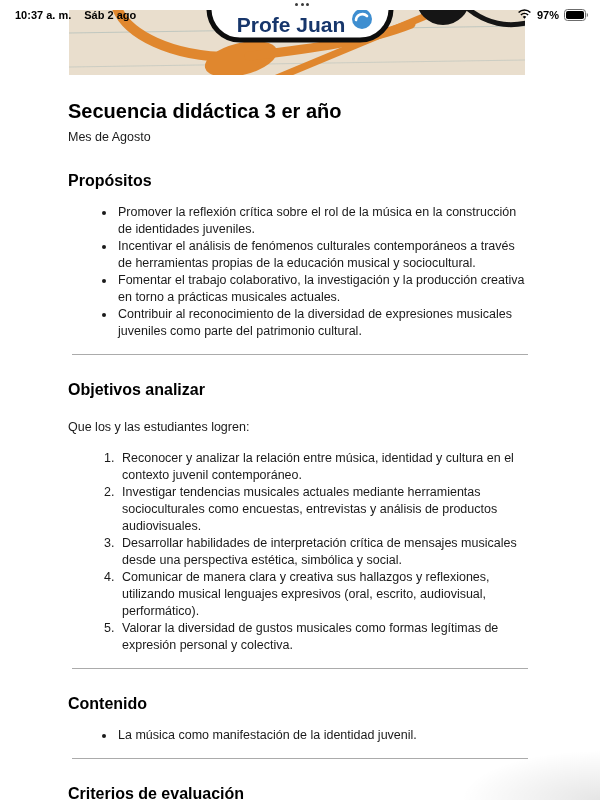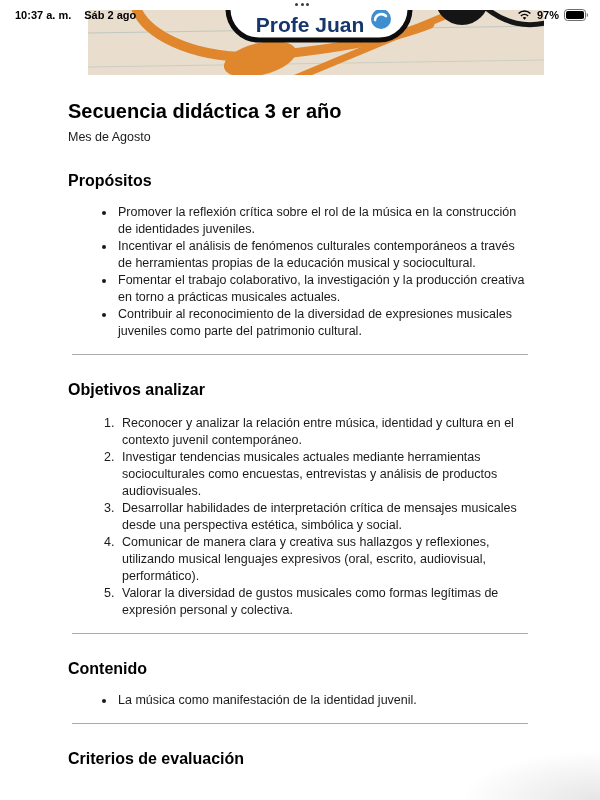--- a/index.html
+++ b/index.html
@@ -10,30 +10,30 @@
     -webkit-font-smoothing:antialiased;
   }
   
   .status-bar{
     position:absolute;top:0;left:4px;right:0;height:20px;z-index:20;
     display:flex;justify-content:space-between;align-items:center;
     padding:5px 11px;font-size:11px;font-weight:700;color:#000;
     pointer-events:none;
   }
   .sb-left{display:flex;gap:13px;align-items:center;}
-  .sb-right{display:flex;gap:5px;align-items:flex-end;}
+  .sb-right{display:flex;gap:5px;align-items:flex-start;}
   .sb-dots{
     position:absolute;left:50%;top:3px;transform:translateX(-50%);
     display:flex;gap:2.5px;
   }
   .sb-dots i{width:3px;height:3px;border-radius:50%;background:#3a3a3a;display:block;}
   .wifi-svg,.battery-svg{display:block;}
   
   .header-image{
-    position:absolute;top:10px;left:88px;width:456px;height:65px;
+    position:absolute;top:10px;left:69px;width:456px;height:65px;
     overflow:hidden;z-index:5;
   }
   
   .doc{
     position:absolute;top:100px;left:68px;width:460px;
   }
   .doc-title{
     margin:0;font-size:20px;line-height:22px;font-weight:700;color:#000;
   }
   .doc-subtitle{
@@ -129,20 +129,21 @@
   <ul class="doc-list">
     <li>Promover la reflexión crítica sobre el rol de la música en la construcción de identidades juveniles.</li>
     <li>Incentivar el análisis de fenómenos culturales contemporáneos a través de herramientas propias de la educación musical y sociocultural.</li>
     <li>Fomentar el trabajo colaborativo, la investigación y la producción creativa en torno a prácticas musicales actuales.</li>
     <li>Contribuir al reconocimiento de la diversidad de expresiones musicales juveniles como parte del patrimonio cultural.</li>
   </ul>
 
   <hr class="divider">
 
   <h2 class="h2">Objetivos analizar</h2>
+  <p class="body-text">Que los y las estudiantes logren:</p>
   <ol class="doc-list">
     <li>Reconocer y analizar la relación entre música, identidad y cultura en el contexto juvenil contemporáneo.</li>
     <li>Investigar tendencias musicales actuales mediante herramientas socioculturales como encuestas, entrevistas y análisis de productos audiovisuales.</li>
     <li>Desarrollar habilidades de interpretación crítica de mensajes musicales desde una perspectiva estética, simbólica y social.</li>
     <li>Comunicar de manera clara y creativa sus hallazgos y reflexiones, utilizando musical lenguajes expresivos (oral, escrito, audiovisual, performático).</li>
     <li>Valorar la diversidad de gustos musicales como formas legítimas de expresión personal y colectiva.</li>
   </ol>
 
   <hr class="divider">
 

